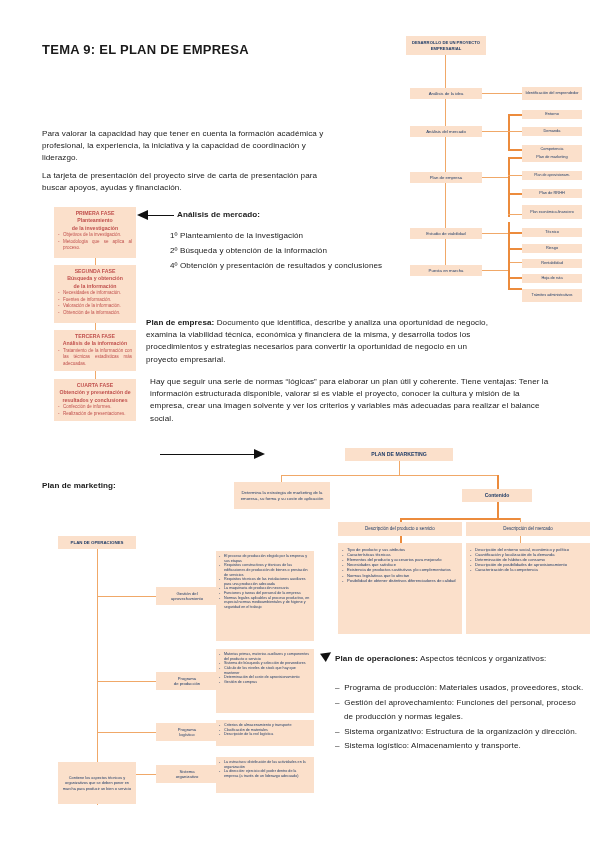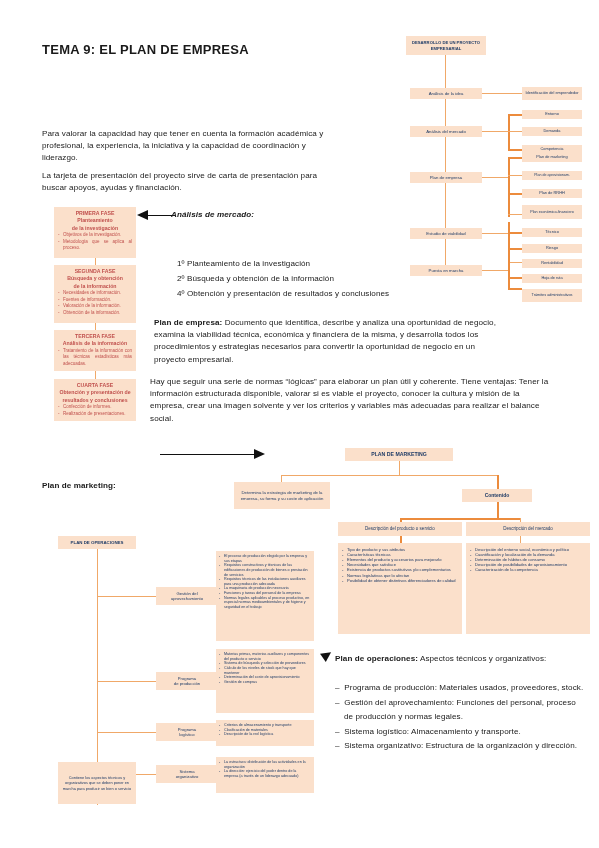--- a/index.html
+++ b/index.html
@@ -157,28 +157,28 @@
       <ul>
         <li class="li">Confección de informes.</li>
         <li class="li">Realización de presentaciones.</li>
       </ul>
     </div>
   </div>
 
   <div class="arrow-line" style="left:148px;top:215px;width:26px;"></div>
   <div class="arrow-head" style="left:137px;top:210px;border-width:5px 11px 5px 0;border-color:transparent #111 transparent transparent;"></div>
 
-  <div class="tx bold" style="left:171px;top:209px;font-style:italic;">Análisis de mercado:</div>
-  <div class="tx" style="left:177px;top:229px;width:215px;line-height:14.8px;margin-top:28px;">
+  <div class="tx bold" style="left:177px;top:209px;">Análisis de mercado:</div>
+  <div class="tx" style="left:170px;top:229px;width:215px;line-height:14.8px;">
     <div>1º Planteamiento de la investigación</div>
     <div>2º Búsqueda y obtención de la información</div>
     <div>4º Obtención y presentación de resultados y conclusiones</div>
   </div>
 
-  <div class="tx" style="left:154px;top:317px;width:345px;">
+  <div class="tx" style="left:146px;top:317px;width:345px;">
     <b>Plan de empresa:</b><span> Documento que identifica, describe y analiza una oportunidad de negocio, examina la viabilidad técnica, económica y financiera de la misma, y desarrolla todos los procedimientos y estrategias necesarios para convertir la oportunidad de negocio en un proyecto empresarial.</span>
   </div>
 
   <div class="tx" style="left:150px;top:376px;width:406px;">Hay que seguir una serie de normas “lógicas” para elaborar un plan útil y coherente. Tiene ventajas: Tener la información estructurada disponible, valorar si es viable el proyecto, conocer la cultura y misión de la empresa, crear una imagen solvente y ver los criterios y variables más adecuadas para realizar el balance social.</div>
 
   <div class="tx bold" style="left:42px;top:441px;margin-top:39px;">Plan de marketing:</div>
   <div class="arrow-line" style="left:160px;top:454px;width:96px;"></div>
   <div class="arrow-head" style="left:254px;top:449px;border-width:5px 0 5px 11px;border-color:transparent transparent transparent #111;"></div>
 
 
@@ -290,17 +290,17 @@
 
   <div class="arrow-head" style="left:322px;top:650px;border-width:5px 0 5px 10px;border-color:transparent transparent transparent #111;transform:rotate(-35deg);"></div>
 
   <div class="tx" style="left:335px;top:652px;width:250px;line-height:14.6px;">
     <b>Plan de operaciones:</b><span> Aspectos técnicos y organizativos:</span>
   </div>
 
   <div class="tx" style="left:335px;top:681px;width:250px;line-height:14.6px;">
     <div style="padding-left:9px;text-indent:-9px;">–&nbsp; <span>Programa de producción: Materiales usados, proveedores, stock.</span></div>
     <div style="padding-left:9px;text-indent:-9px;">–&nbsp; <span>Gestión del aprovechamiento: Funciones del personal, proceso de producción y normas legales.</span></div>
+    <div style="padding-left:9px;text-indent:-9px;">–&nbsp; <span>Sistema organizativo: Estructura de la organización y dirección.</span></div>
     <div style="padding-left:9px;text-indent:-9px;">–&nbsp; <span>Sistema logístico: Almacenamiento y transporte.</span></div>
-    <div style="padding-left:9px;text-indent:-9px;">–&nbsp; <span>Sistema organizativo: Estructura de la organización y dirección.</span></div>
   </div>
 
 </div>
 
 </body></html>

